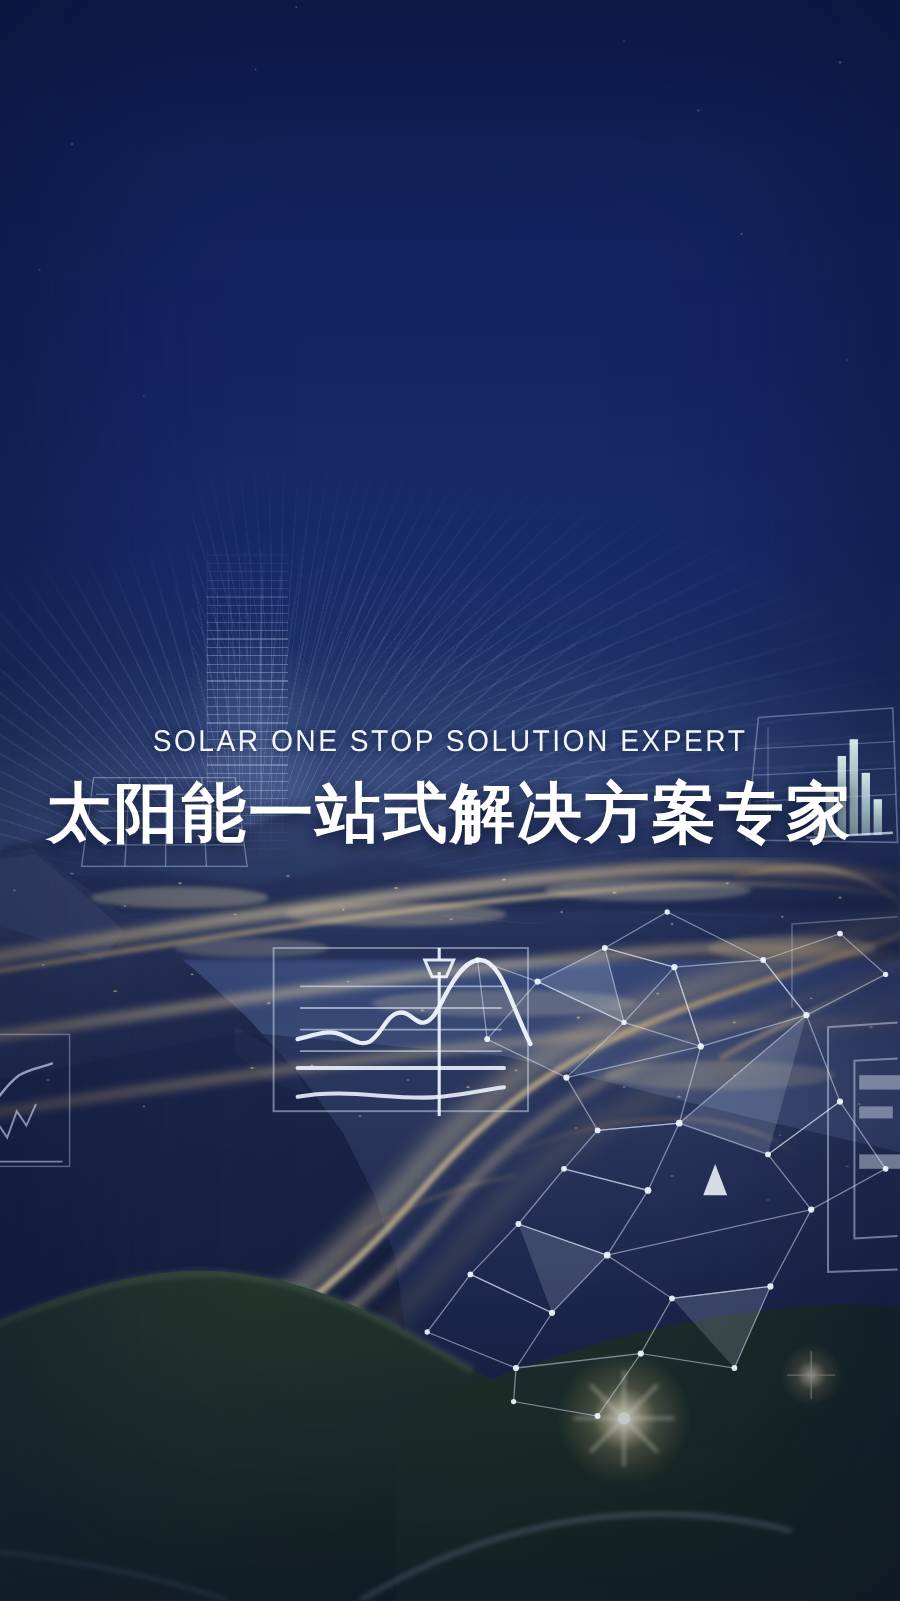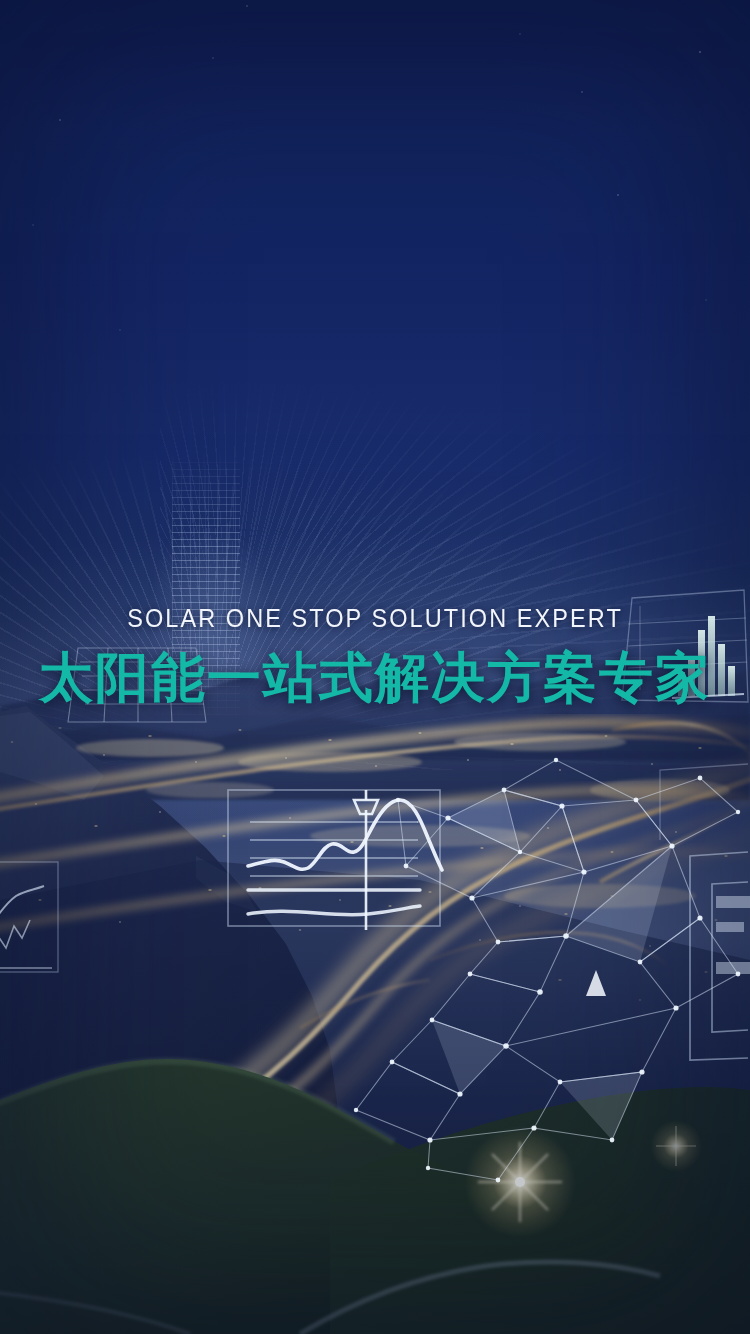--- a/index.html
+++ b/index.html
@@ -191,21 +191,21 @@
     text-shadow:0 1px 7px rgba(6,14,40,.75);
     font-family:"Liberation Sans","DejaVu Sans",sans-serif;
     white-space:nowrap;
     transform:scaleX(.94);
   }
   .headline{
     margin:16px 0 16px 0;
     font-size:54px;
     line-height:1.06;
     font-weight:700;
-    color:#14b8a6;
+    color:#ffffff;
     letter-spacing:2px;
     text-shadow:0 2px 12px rgba(6,14,40,.80);
     font-family:"DejaVu Sans","Liberation Sans",sans-serif;
     white-space:nowrap;
     text-align:center;
   }
 
   
   .hud{position:absolute;left:0;top:0;width:750px;height:1334px;z-index:30;}
 </style>

